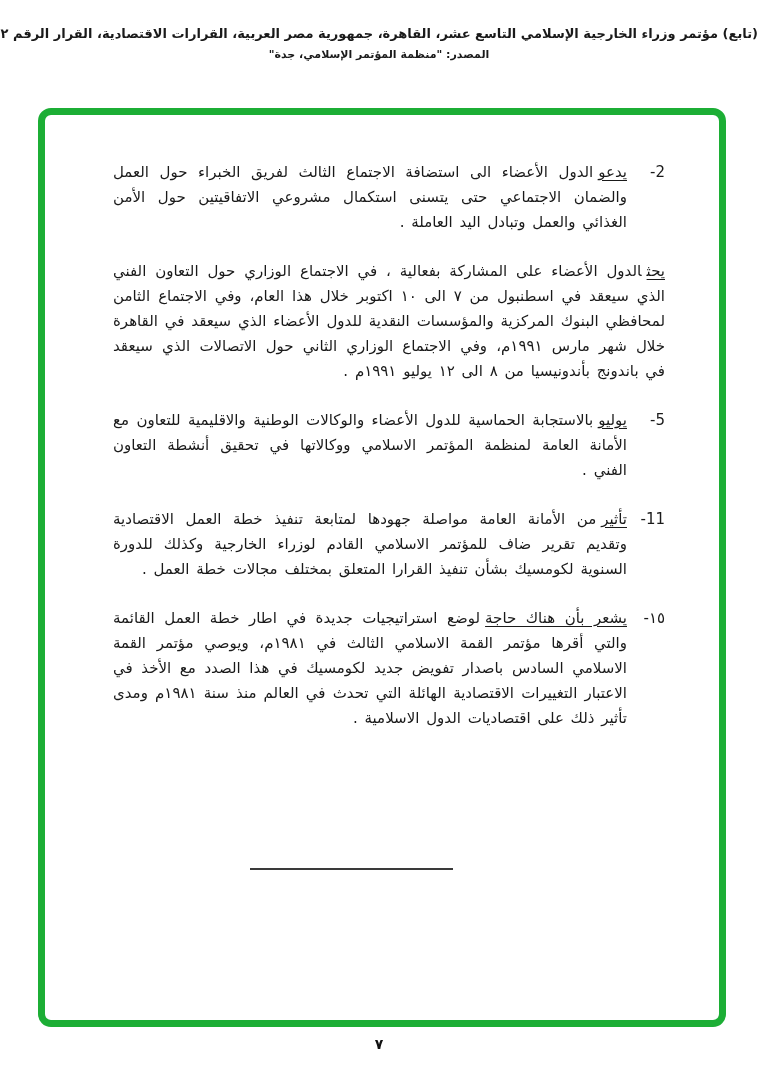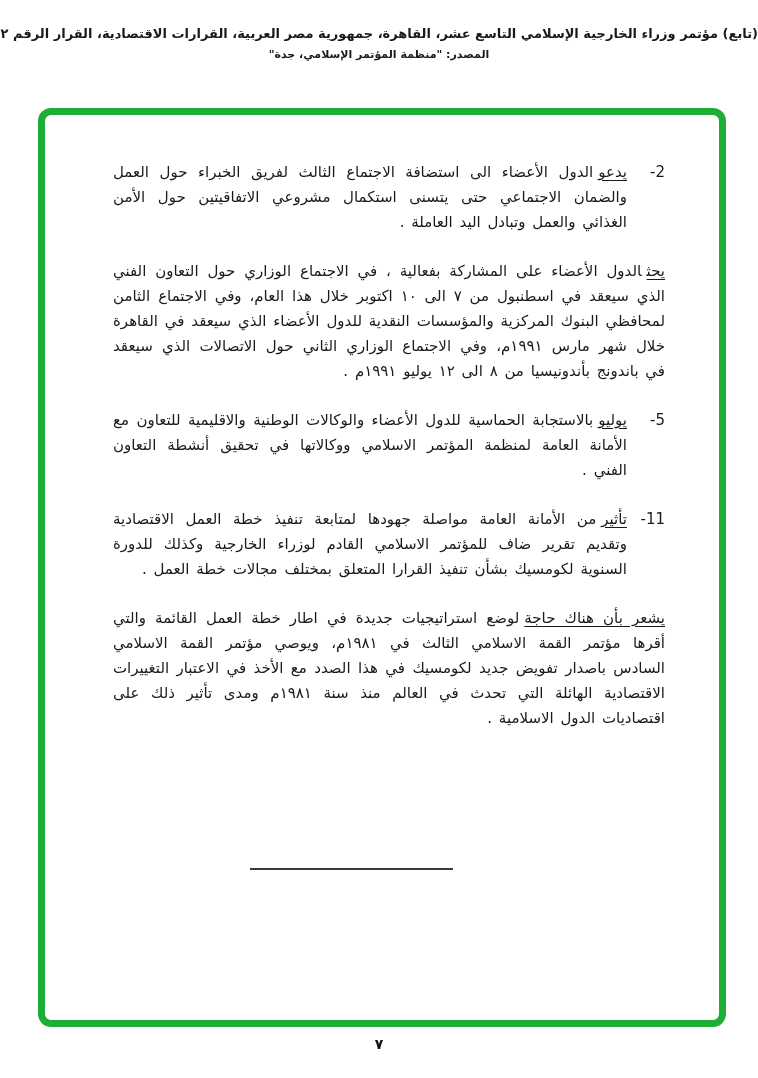--- a/index.html
+++ b/index.html
@@ -107,20 +107,21 @@
     <span class="item-num">5-</span>
     <p class="item-text"><span class="lead">يوليو</span><span>بالاستجابة الحماسية للدول الأعضاء والوكالات الوطنية والاقليمية للتعاون مع الأمانة العامة لمنظمة المؤتمر الاسلامي ووكالاتها في تحقيق أنشطة التعاون الفني .</span></p>
   </div>
 
   <div class="item">
     <span class="item-num">11-</span>
     <p class="item-text"><span class="lead">تأثير</span><span>من الأمانة العامة مواصلة جهودها لمتابعة تنفيذ خطة العمل الاقتصادية وتقديم تقرير ضاف للمؤتمر الاسلامي القادم لوزراء الخارجية وكذلك للدورة السنوية لكومسيك بشأن تنفيذ القرارا المتعلق بمختلف مجالات خطة العمل .</span></p>
   </div>
 
   <div class="item">
+    <span class="item-num">١٥-</span>
     <p class="item-text"><span class="lead">يشعر بأن هناك حاجة</span><span>لوضع استراتيجيات جديدة في اطار خطة العمل القائمة والتي أقرها مؤتمر القمة الاسلامي الثالث في ١٩٨١م، ويوصي مؤتمر القمة الاسلامي السادس باصدار تفويض جديد لكومسيك في هذا الصدد مع الأخذ في الاعتبار التغييرات الاقتصادية الهائلة التي تحدث في العالم منذ سنة ١٩٨١م ومدى تأثير ذلك على اقتصاديات الدول الاسلامية .</span></p>
   </div>
 
 </main>
 
 <div class="divider"></div>
 
 <div class="page-number">٧</div>
 
 </body></html>

